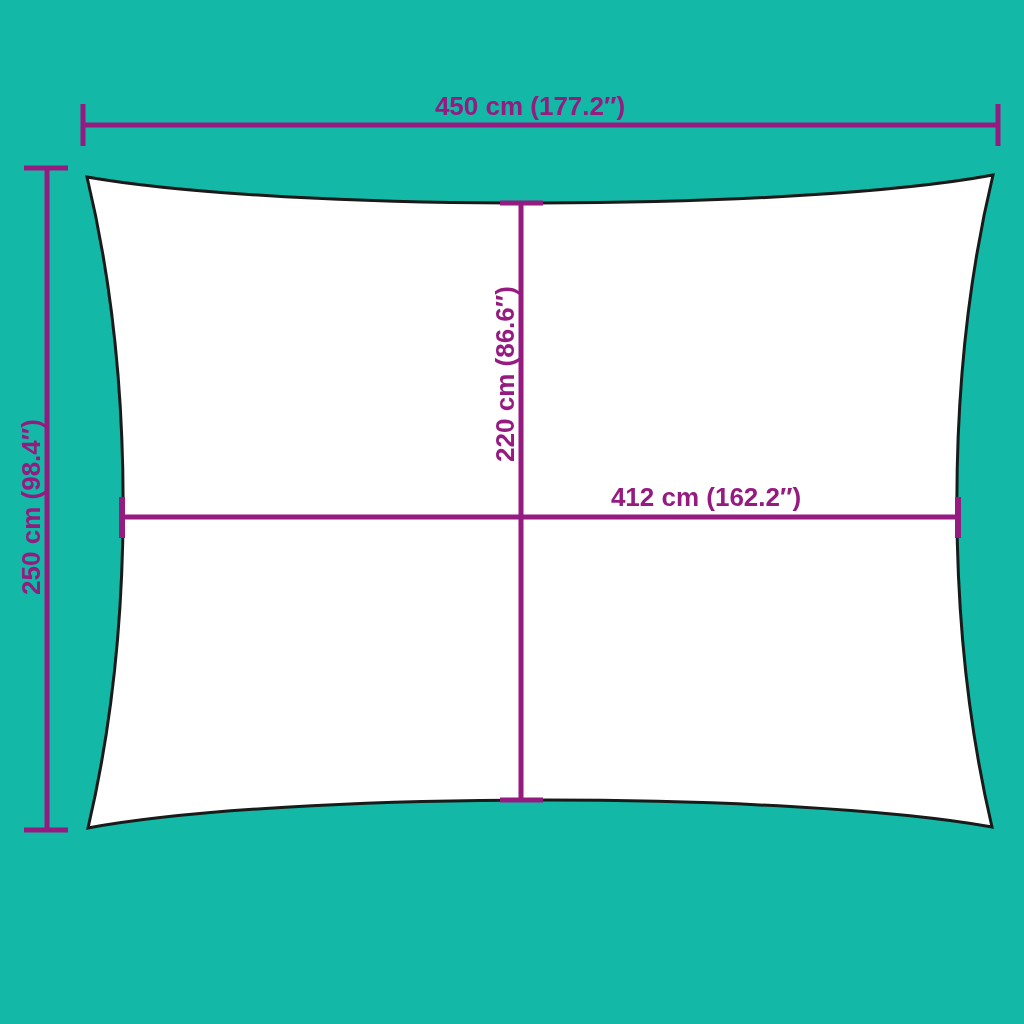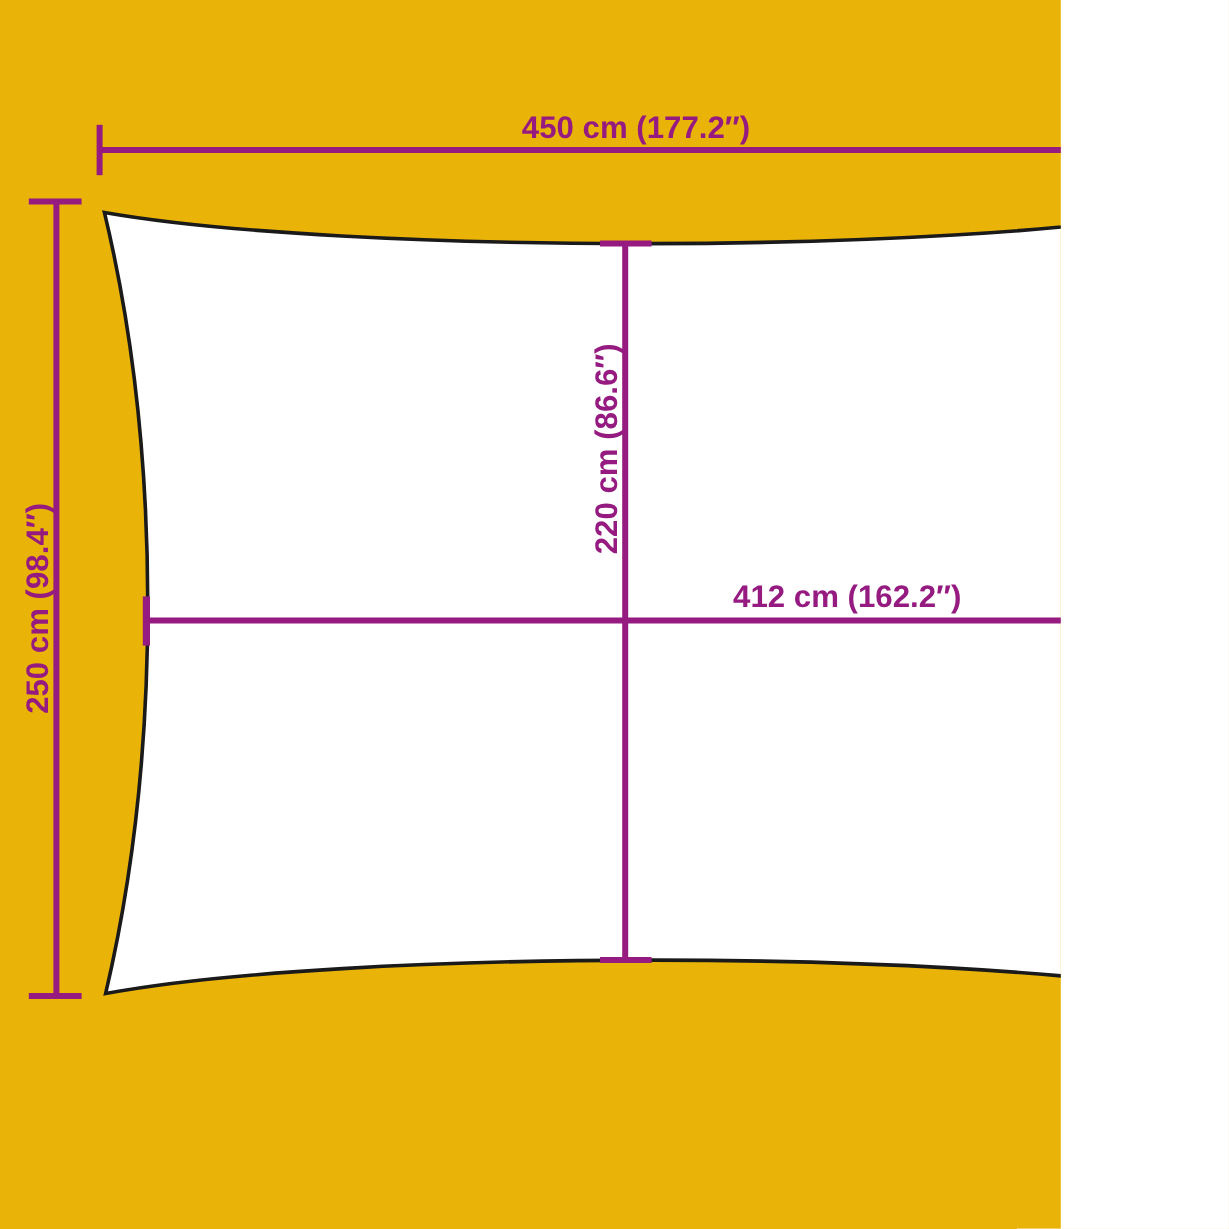--- a/index.html
+++ b/index.html
@@ -3,23 +3,23 @@
 <meta charset="utf-8">
 <style>
   html, body {
     margin: 0;
     padding: 0;
     background: #ffffff;
     font-family: "Liberation Sans", sans-serif;
   }
   .stage {
     position: relative;
-    width: 884px;
+    width: 1024px;
     height: 1024px;
-    background: #eab308;
+    background: #14b8a6;
     overflow: hidden;
   }
   svg text {
     font-family: "Liberation Sans", "DejaVu Sans", sans-serif;
     font-weight: bold;
     font-size: 26px;
     fill: #951b81;
   }
   .sail {
     fill: #ffffff;

